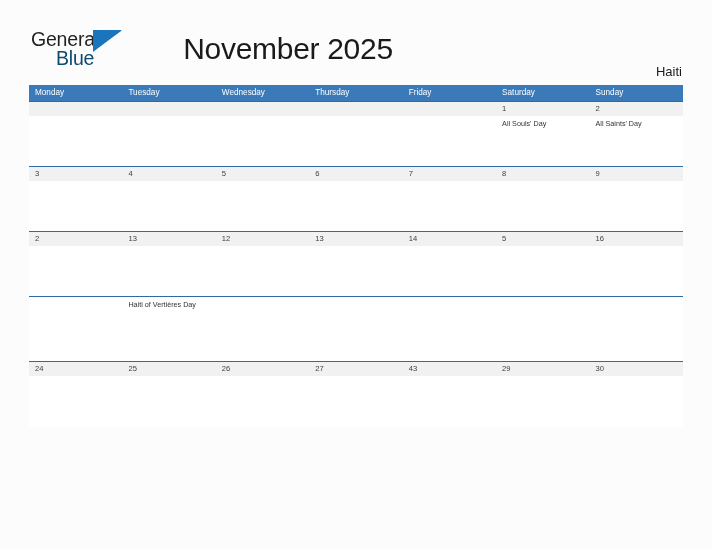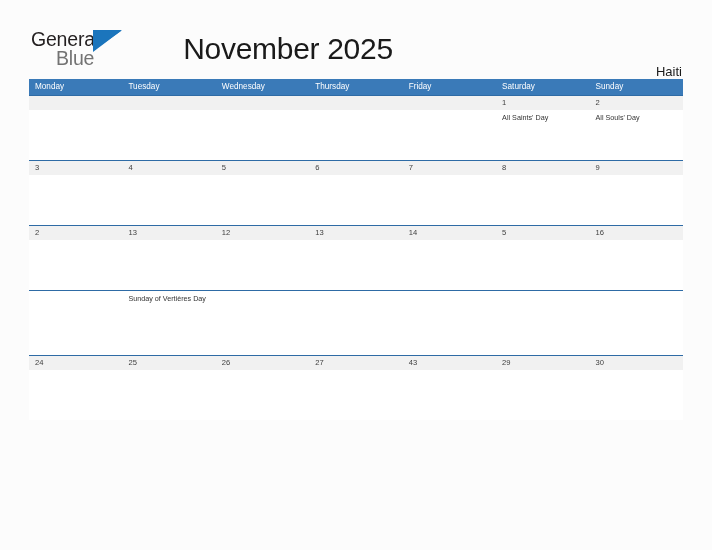--- a/index.html
+++ b/index.html
@@ -51,21 +51,21 @@
     top: 1px;
     width: 29px;
     height: 22px;
   }
   .logo-blue {
     position: absolute;
     left: 25px;
     top: 19px;
     font-size: 19.5px;
     letter-spacing: -0.2px;
-    color: #737373;
+    color: #0c4a6e;
     line-height: 20px;
   }
   .title {
     position: absolute;
     left: 0;
     top: 32px;
     width: 576px;
     text-align: center;
     font-size: 30px;
     font-weight: 400;
@@ -80,21 +80,21 @@
     font-size: 13px;
     color: #1a1a1a;
     text-align: right;
     margin-top: 20px;
   }
 
   
   .calendar {
     position: absolute;
     left: 29px;
-    top: 79px;
+    top: 85px;
     width: 654px;
   }
   .dow-row {
     display: flex;
     background: #3a7ab8;
     height: 16px;
   }
   .dow {
     flex: 1 1 0;
     color: #ffffff;
@@ -188,22 +188,22 @@
         <div class="cell-date"></div>
         <div class="cell-date">1</div>
         <div class="cell-date">2</div>
       </div>
       <div class="week-body">
         <div class="cell-event"></div>
         <div class="cell-event"></div>
         <div class="cell-event"></div>
         <div class="cell-event"></div>
         <div class="cell-event"></div>
+        <div class="cell-event">All Souls' Day</div>
         <div class="cell-event">All Saints' Day</div>
-        <div class="cell-event">All Souls' Day</div>
       </div>
     </div>
 
     <div class="week">
       <div class="week-datestrip">
         <div class="cell-date">3</div>
         <div class="cell-date">4</div>
         <div class="cell-date">5</div>
         <div class="cell-date">6</div>
         <div class="cell-date">7</div>
@@ -238,21 +238,21 @@
         <div class="cell-event"></div>
         <div class="cell-event"></div>
         <div class="cell-event"></div>
         <div class="cell-event"></div>
       </div>
     </div>
 
     <div class="week">
       <div class="week-body">
         <div class="cell-event"></div>
-        <div class="cell-event">Sunday of Vertières Day</div>
+        <div class="cell-event">Haiti of Vertières Day</div>
         <div class="cell-event"></div>
         <div class="cell-event"></div>
         <div class="cell-event"></div>
         <div class="cell-event"></div>
         <div class="cell-event"></div>
       </div>
     </div>
 
     <div class="week">
       <div class="week-datestrip">

